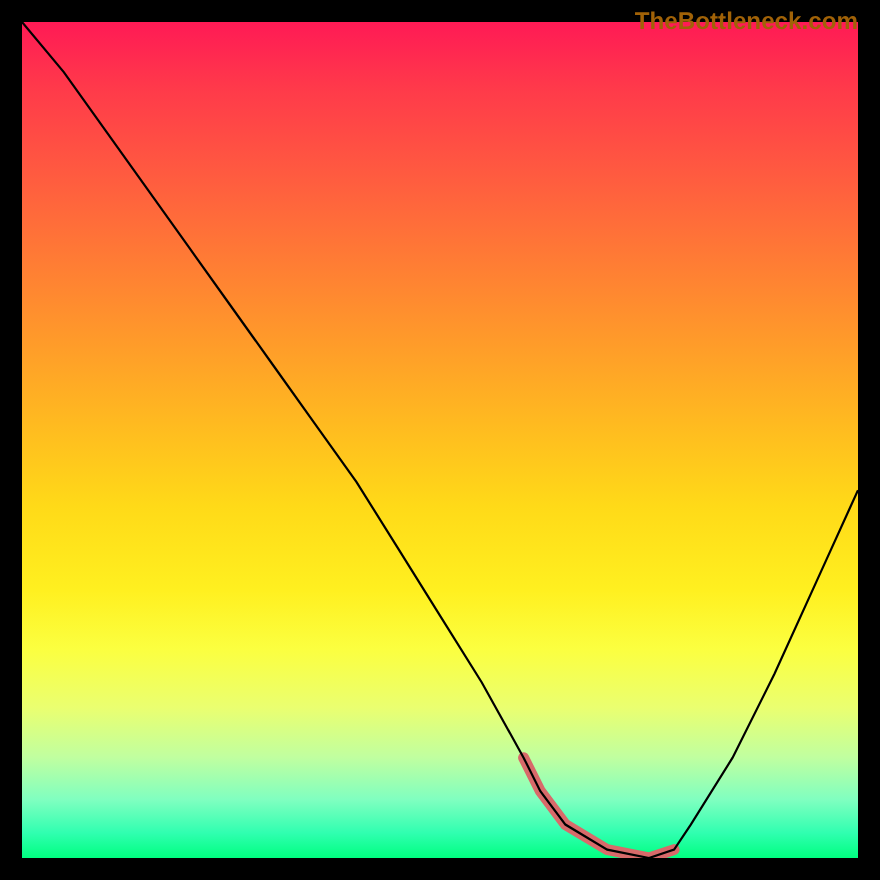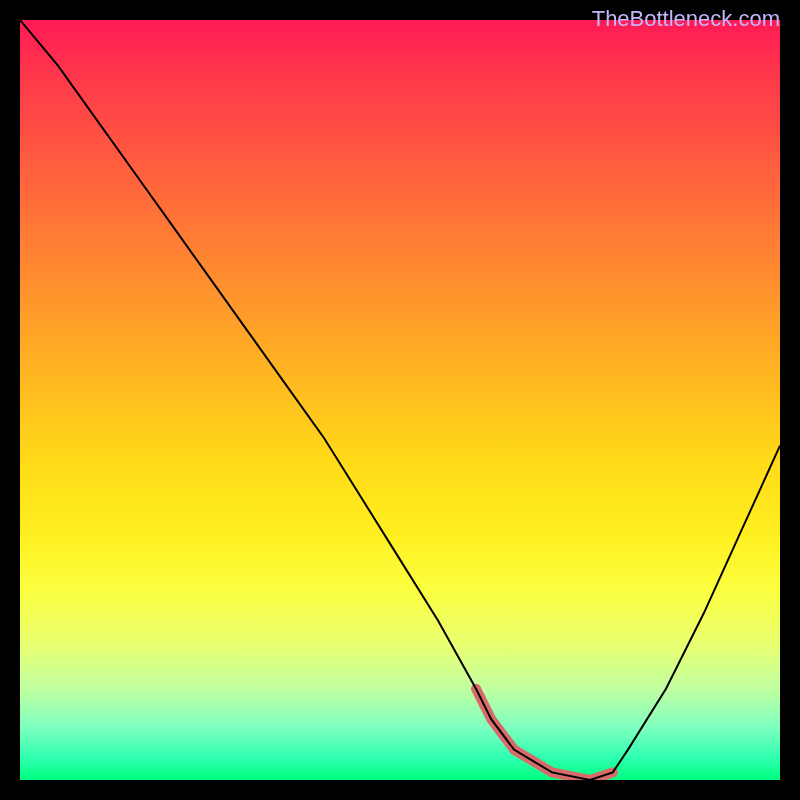--- a/index.html
+++ b/index.html
@@ -7,23 +7,23 @@
     width: 800px;
     height: 800px;
     background: #000;
     position: relative;
     font-family: Arial, sans-serif;
   }
   .watermark {
     position: absolute;
     top: 6px;
     right: 20px;
-    color: #c4b5fd;
+    color: #a16207;
     font-size: 22px;
-    font-weight: normal;
+    font-weight: bold;
     z-index: 10;
   }
   .plot-area {
     position: absolute;
     left: 20px;
     top: 20px;
     width: 760px;
     height: 760px;
     overflow: hidden;
   }

